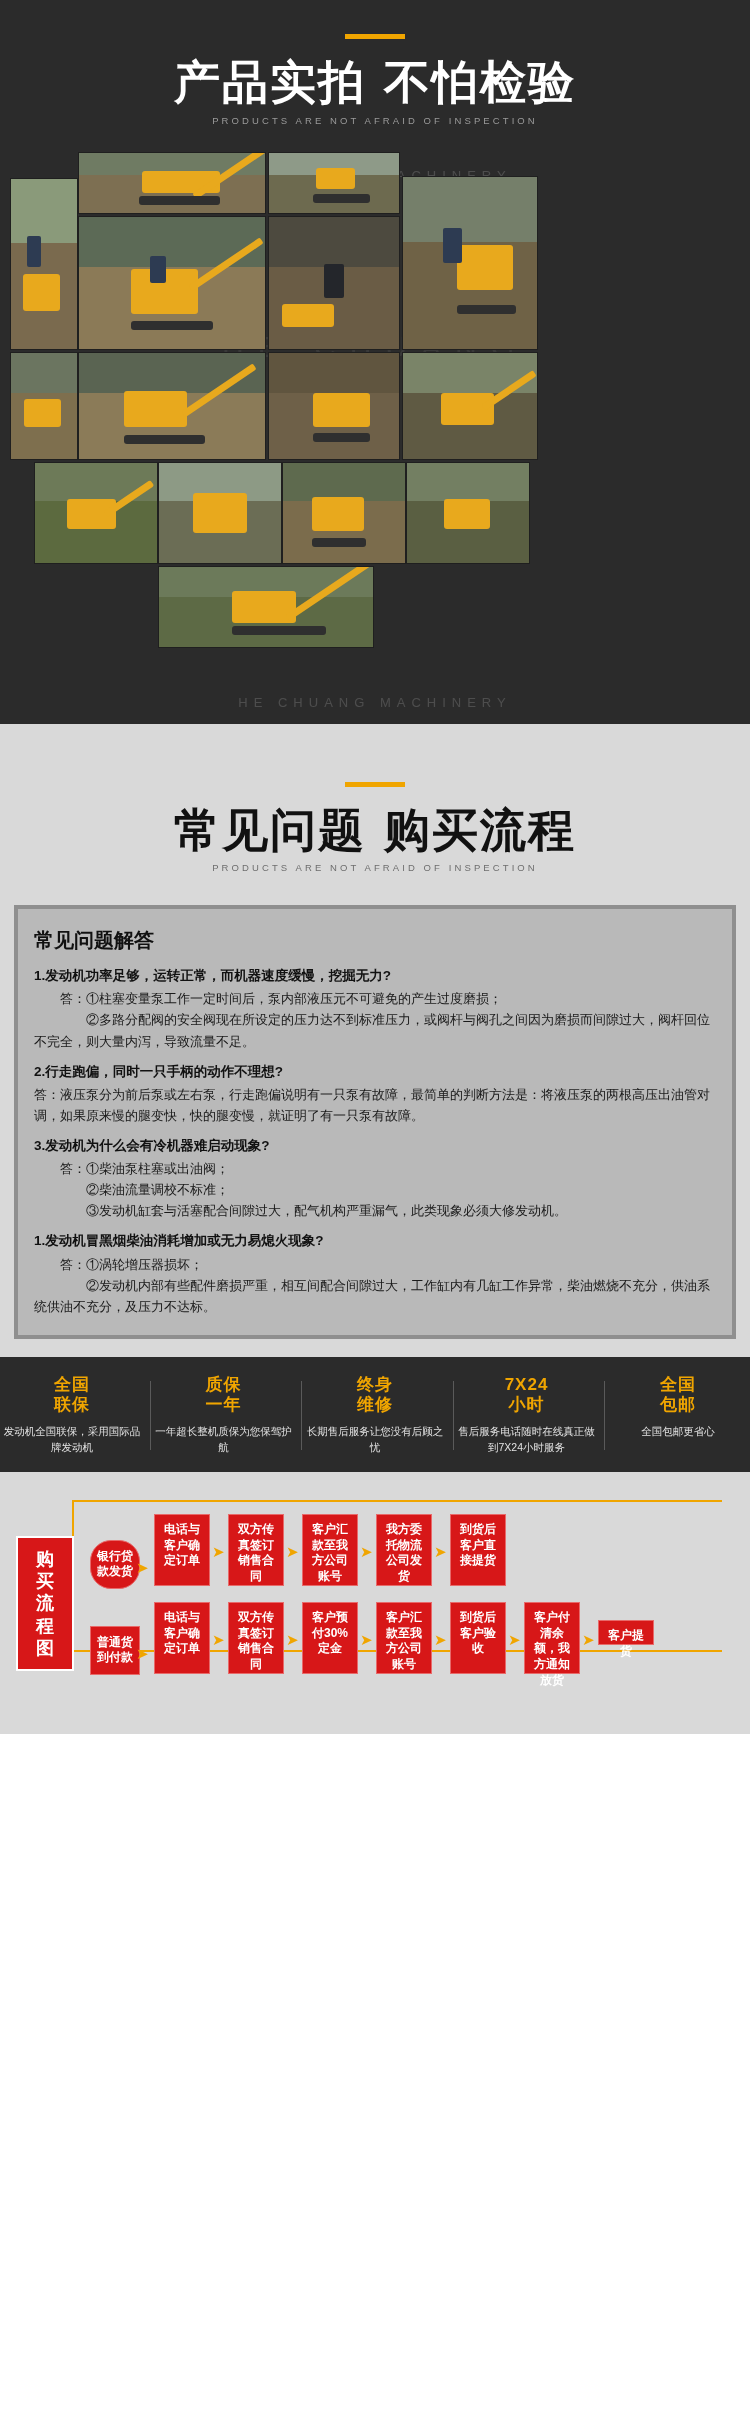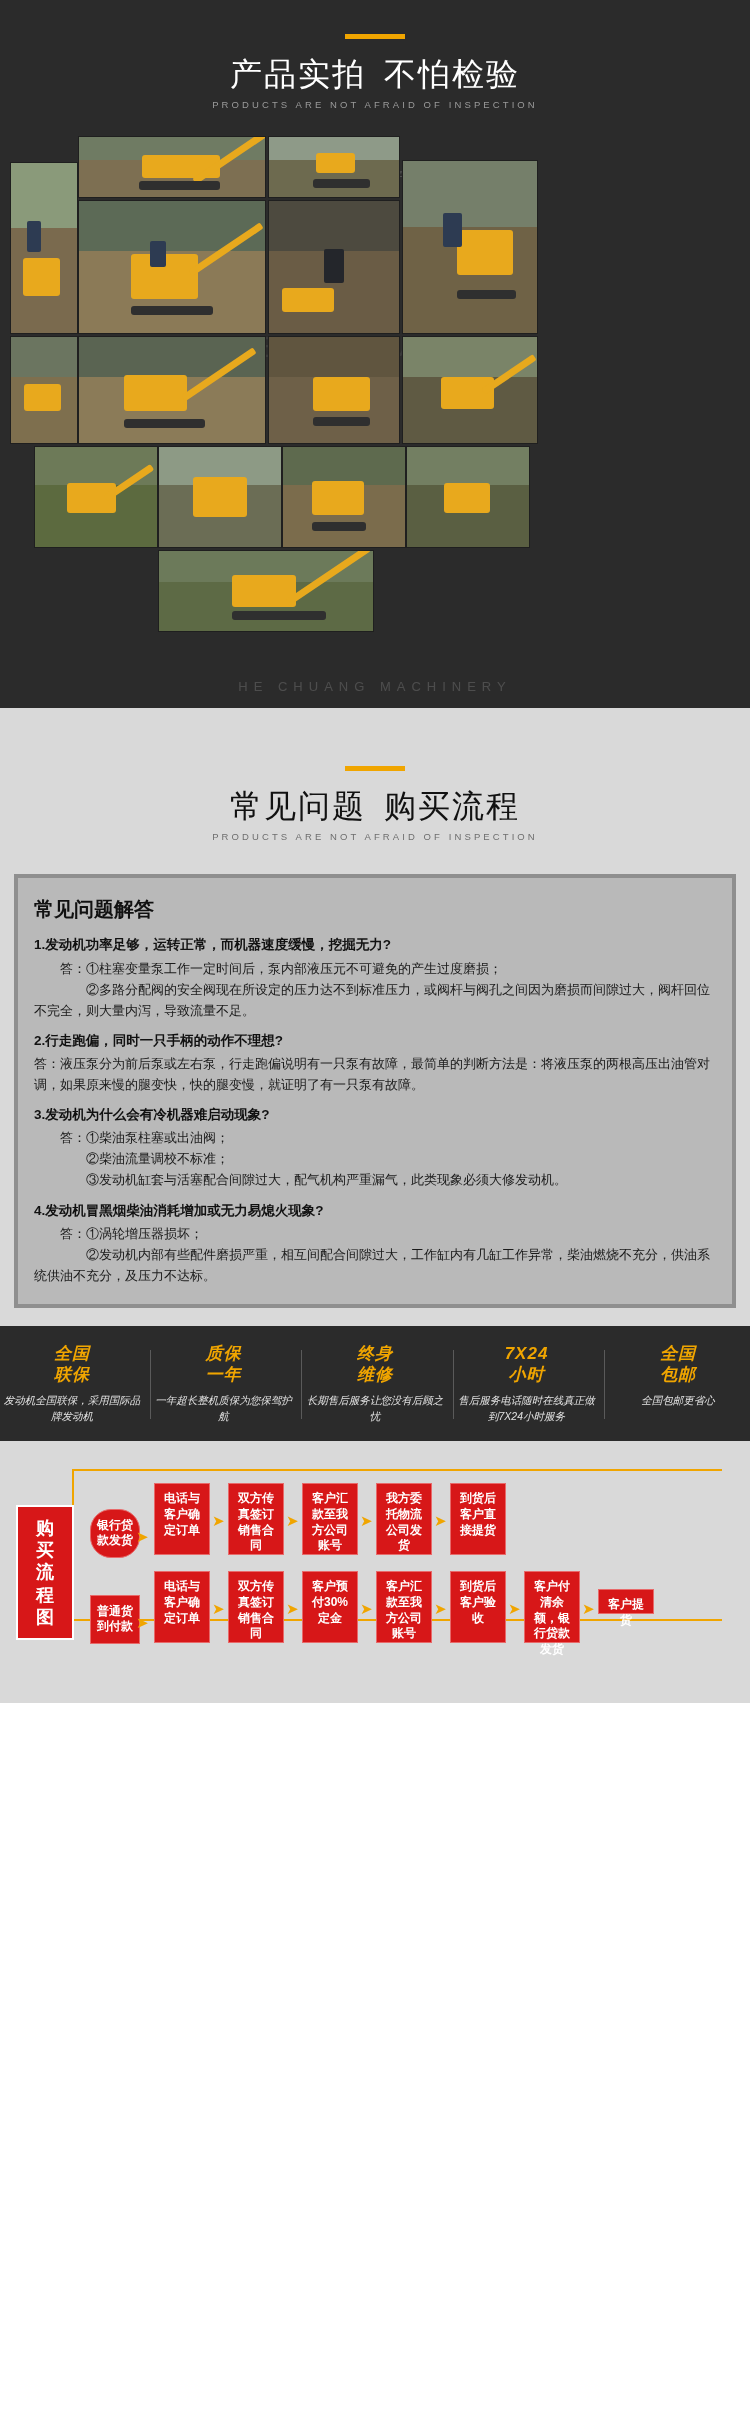--- a/index.html
+++ b/index.html
@@ -15,21 +15,21 @@
     background:#2b2b2b;
     padding:0 0 30px 0;
     position:relative;
     overflow:hidden;
   }
   .title-block { text-align:center; padding:34px 0 18px; position:relative; }
   .title-rule {
     width:60px; height:5px; background:#f0a500; margin:0 auto 18px;
   }
   .title-cn {
-    font-size:32px; font-weight:normal; color:#ffffff; letter-spacing:2px;
+    font-size:46px; font-weight:bold; color:#ffffff; letter-spacing:2px;
     line-height:1.1;
   }
   .title-cn .gap { display:inline-block; width:18px; }
   .title-en {
     margin-top:7px; font-size:9.5px; color:#9a9a9a; letter-spacing:3.1px;
   }
 
   .watermark {
     position:absolute; left:0; right:0; text-align:center;
     font-size:13px; letter-spacing:6px; color:rgba(255,255,255,.16);
@@ -84,21 +84,21 @@
     line-height:1.5;
   }
   .faq-a {
     font-size:13px; color:#1a1a1a; line-height:1.62; margin:0;
     text-indent:0;
   }
   .faq-a .ind { display:inline-block; width:26px; }
   .faq-a .ind2 { display:inline-block; width:52px; }
 
   
-  .sec-badges { background:#2b2b2b; padding:18px 0 16px;font-style:italic; }
+  .sec-badges { background:#2b2b2b; padding:18px 0 16px; }
   .badges {
     display:flex; justify-content:space-between; align-items:stretch;
   }
   .badge {
     width:19.2%; text-align:center; color:#ffffff; position:relative;
     padding:0 3px; box-sizing:border-box;
   }
   .badge + .badge::before {
     content:""; position:absolute; left:-2px; top:6px; bottom:6px;
     width:1px; background:#5a5a5a;
@@ -281,21 +281,21 @@
       <p class="faq-a"><span class="ind2"></span><span>②多路分配阀的安全阀现在所设定的压力达不到标准压力，或阀杆与阀孔之间因为磨损而间隙过大，阀杆回位不完全，则大量内泻，导致流量不足。</span></p>
 
       <div class="faq-q">2.行走跑偏，同时一只手柄的动作不理想?</div>
       <p class="faq-a">答：液压泵分为前后泵或左右泵，行走跑偏说明有一只泵有故障，最简单的判断方法是：将液压泵的两根高压出油管对调，如果原来慢的腿变快，快的腿变慢，就证明了有一只泵有故障。</p>
 
       <div class="faq-q">3.发动机为什么会有冷机器难启动现象?</div>
       <p class="faq-a"><span class="ind"></span><span>答：①柴油泵柱塞或出油阀；</span></p>
       <p class="faq-a"><span class="ind2"></span><span>②柴油流量调校不标准；</span></p>
       <p class="faq-a"><span class="ind2"></span><span>③发动机缸套与活塞配合间隙过大，配气机构严重漏气，此类现象必须大修发动机。</span></p>
 
-      <div class="faq-q">4.发动机冒黑烟柴油消耗增加或无力易熄火现象?</div>
+      <div class="faq-q">1.发动机冒黑烟柴油消耗增加或无力易熄火现象?</div>
       <p class="faq-a"><span class="ind"></span><span>答：①涡轮增压器损坏；</span></p>
       <p class="faq-a"><span class="ind2"></span><span>②发动机内部有些配件磨损严重，相互间配合间隙过大，工作缸内有几缸工作异常，柴油燃烧不充分，供油系统供油不充分，及压力不达标。</span></p>
     </div>
     <div style="height:18px;"></div>
   </section>
 
   <section class="sec-badges">
     <div class="badges">
       <div class="badge">
         <div class="bt">
@@ -357,19 +357,19 @@
       <div class="cell" style="left:144px; top:112px; width:56px; height:72px;">电话与客户确定订单</div>
       <div class="arw" style="left:202px; top:142px;">➤</div>
       <div class="cell" style="left:218px; top:112px; width:56px; height:72px;">双方传真签订销售合同</div>
       <div class="arw" style="left:276px; top:142px;">➤</div>
       <div class="cell" style="left:292px; top:112px; width:56px; height:72px;">客户预付30%定金</div>
       <div class="arw" style="left:350px; top:142px;">➤</div>
       <div class="cell" style="left:366px; top:112px; width:56px; height:72px;">客户汇款至我方公司账号</div>
       <div class="arw" style="left:424px; top:142px;">➤</div>
       <div class="cell" style="left:440px; top:112px; width:56px; height:72px;">到货后客户验收</div>
       <div class="arw" style="left:498px; top:142px;">➤</div>
-      <div class="cell" style="left:514px; top:112px; width:56px; height:72px;">客户付清余额，银行贷款发货</div>
+      <div class="cell" style="left:514px; top:112px; width:56px; height:72px;">客户付清余额，我方通知放货</div>
       <div class="arw" style="left:572px; top:142px;">➤</div>
       <div class="cell" style="left:588px; top:130px; width:56px; height:25px;">客户提货</div>
     </div>
   </section>
 
 </div>
 
 </body></html>

